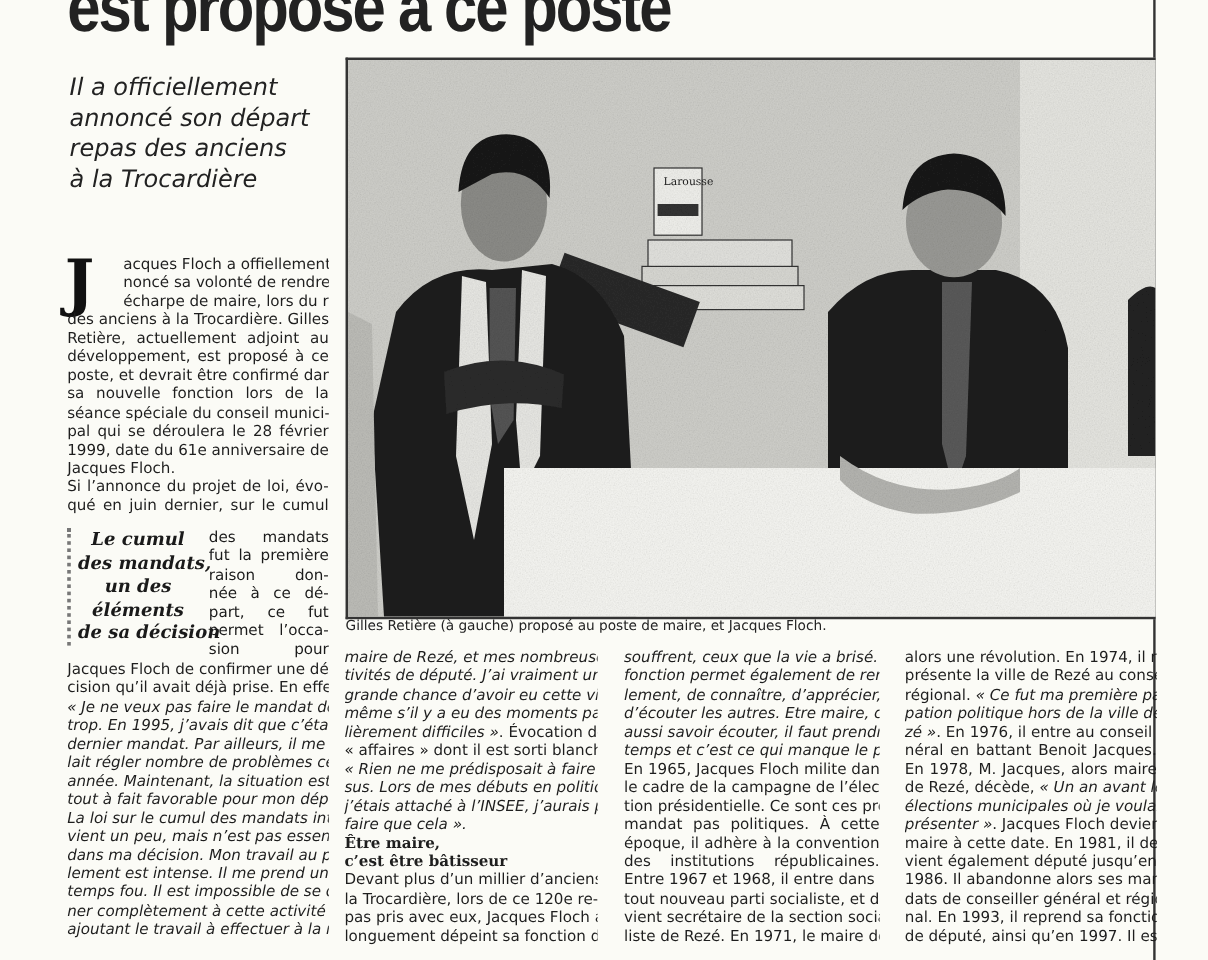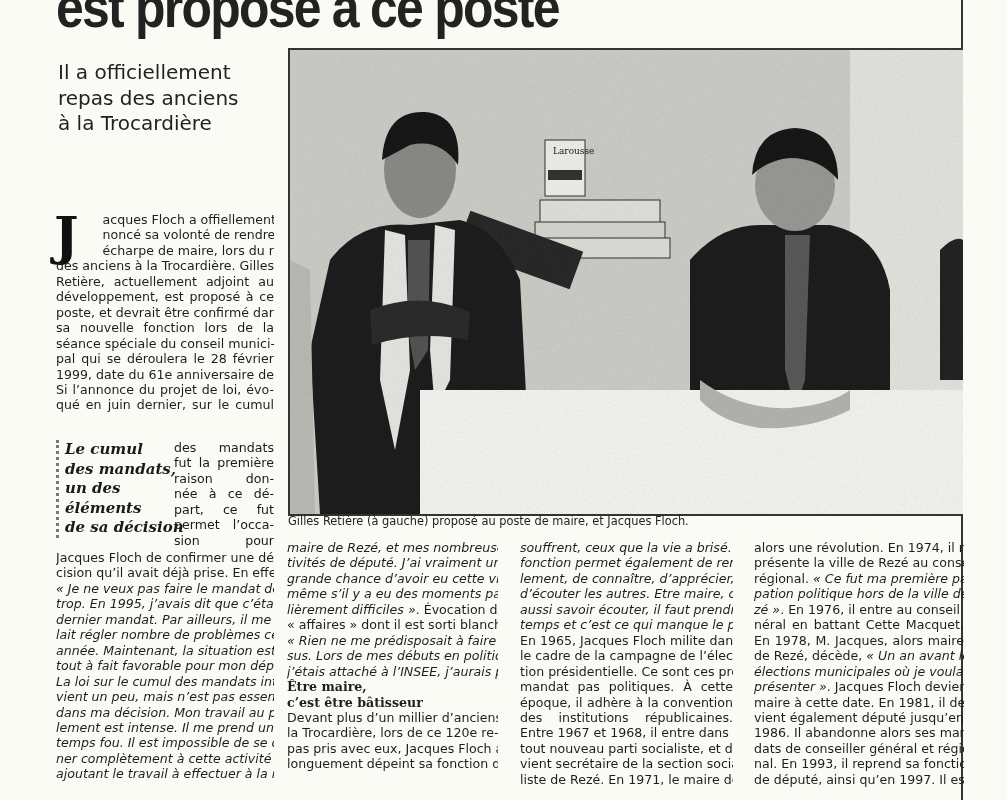--- a/index.html
+++ b/index.html
@@ -14,21 +14,21 @@
     font-family: "Liberation Sans", sans-serif; font-weight: bold;
     font-size: 58px; letter-spacing: -2px; color: #222;
     transform: scaleX(0.86); transform-origin: left top;
     white-space: nowrap; line-height: 1;
   }
   .right-rule {
     position: absolute; left: 961px; top: 0; width: 2px; height: 800px; background: #333;
   }
   .subhead {
     position: absolute; left: 58px; top: 60px; width: 230px;
-    font-size: 20px; line-height: 25.5px; color: #222;
+    font-size: 20px; line-height: 25.5px; color: #222; font-style: italic;
   }
   .subhead div { white-space: nowrap; }
 
   .col { position: absolute; font-size: 12.6px; line-height: 15.45px; color: #1e1e1e; text-align: justify; }
   .col .ln { display: block; white-space: nowrap; text-align-last: justify; overflow: hidden; }
   .col .ln.last { text-align-last: left; }
   .col .it { font-style: italic; }
   .col .b { font-weight: bold; font-family: "DejaVu Serif", serif; }
 
   .c1 { left: 56px; top: 212px; width: 218px; }
@@ -36,21 +36,21 @@
     float: left; font-family: "DejaVu Serif", serif; font-weight: bold;
     font-size: 52px; line-height: 44px; margin: 2px 4px 0 -2px; color: #111;
   }
   .c1 .indent { padding-left: 20px; }
 
   .pullquote-wrap { position: absolute; left: 56px; top: 440px; width: 218px; height: 100px; }
   .pullquote {
     position: absolute; left: 0; top: 0; width: 100px; height: 98px;
     border-left: 3px dotted #777; padding-left: 6px;
     font-family: "DejaVu Serif", serif; font-style: italic; font-weight: bold;
-    font-size: 15px; line-height: 19.5px; color: #1a1a1a;
+    font-size: 15px; line-height: 19.5px; color: #1a1a1a; text-align: center;
   }
   .pullquote div { white-space: nowrap; }
   .pq-text { position: absolute; left: 118px; top: 0; width: 100px; font-size: 12.6px; line-height: 15.45px; }
   .pq-text .ln { display: block; white-space: nowrap; text-align: justify; text-align-last: justify; }
 
   .c1b { left: 56px; top: 550px; width: 218px; }
 
   .photo-frame {
     position: absolute; left: 288px; top: 48px; width: 673px; height: 464px;
     border-top: 2px solid #333; border-left: 2px solid #333; border-bottom: 2px solid #333;
@@ -69,38 +69,40 @@
   .c4 .ln { text-overflow: clip; }
 </style>
 </head>
 <body>
 
 <div class="headline">est proposé à ce poste</div>
 <div class="right-rule"></div>
 
 <div class="subhead">
   <div>Il a officiellement</div>
+  <div>annoncé son départ</div>
   <div>repas des anciens</div>
   <div>à la Trocardière</div>
 </div>
 
 <div class="col c1">
   <span class="dropcap">J</span>
   <div id="c1-lines">
       <span class="ln indent ">acques Floch a offiellement an-</span>
       <span class="ln indent ">noncé sa volonté de rendre son</span>
       <span class="ln indent ">écharpe de maire, lors du repas</span>
       <span class="ln ">des anciens à la Trocardière. Gilles</span>
       <span class="ln ">Retière, actuellement adjoint au</span>
       <span class="ln ">développement, est proposé à ce</span>
       <span class="ln ">poste, et devrait être confirmé dans</span>
       <span class="ln ">sa nouvelle fonction lors de la</span>
       <span class="ln ">séance spéciale du conseil munici-</span>
       <span class="ln ">pal qui se déroulera le 28 février</span>
       <span class="ln ">1999, date du 61e anniversaire de</span>
+      <span class="ln last">Jacques Floch.</span>
       <span class="ln ">Si l’annonce du projet de loi, évo-</span>
       <span class="ln ">qué en juin dernier, sur le cumul</span>
     </div>
 </div>
 
 <div class="pullquote-wrap">
   <div class="pullquote">
     <div>Le cumul</div>
     <div>des mandats,</div>
     <div>un des</div>
@@ -188,20 +190,21 @@
 <div class="col c2" id="c2">
     <span class="ln it">maire de Rezé, et mes nombreuses ac-</span>
     <span class="ln it">tivités de député. J’ai vraiment une</span>
     <span class="ln it">grande chance d’avoir eu cette vie là,</span>
     <span class="ln it">même s’il y a eu des moments particu-</span>
     <span class="ln "><span class="it">lièrement difficiles »</span><span>. Évocation des</span></span>
     <span class="ln ">« affaires » dont il est sorti blanchi</span>
     <span class="ln it">« Rien ne me prédisposait à faire ce cur-</span>
     <span class="ln it">sus. Lors de mes débuts en politique,</span>
     <span class="ln it">j’étais attaché à l’INSEE, j’aurais pu ne</span>
+    <span class="ln it last">faire que cela ».</span>
     <span class="ln b last">Être maire,</span>
     <span class="ln b last">c’est être bâtisseur</span>
     <span class="ln ">Devant plus d’un millier d’anciens à</span>
     <span class="ln ">la Trocardière, lors de ce 120e re-</span>
     <span class="ln ">pas pris avec eux, Jacques Floch a</span>
     <span class="ln ">longuement dépeint sa fonction de</span>
   </div>
 <div class="col c3" id="c3">
     <span class="ln it">souffrent, ceux que la vie a brisé. Cette</span>
     <span class="ln it">fonction permet également de ren-</span>
@@ -219,21 +222,21 @@
     <span class="ln ">tout nouveau parti socialiste, et de-</span>
     <span class="ln ">vient secrétaire de la section socia-</span>
     <span class="ln ">liste de Rezé. En 1971, le maire de</span>
   </div>
 <div class="col c4" id="c4">
     <span class="ln ">alors une révolution. En 1974, il re-</span>
     <span class="ln ">présente la ville de Rezé au conseil</span>
     <span class="ln "><span>régional. </span><span class="it">« Ce fut ma première partici-</span></span>
     <span class="ln it">pation politique hors de la ville de Re-</span>
     <span class="ln "><span class="it">zé »</span><span>. En 1976, il entre au conseil gé-</span></span>
-    <span class="ln ">néral en battant Cette Macquet.</span>
+    <span class="ln ">néral en battant Benoit Jacques.</span>
     <span class="ln ">En 1978, M. Jacques, alors maire</span>
     <span class="ln "><span>de Rezé, décède, </span><span class="it">« Un an avant les</span></span>
     <span class="ln it">élections municipales où je voulais me</span>
     <span class="ln "><span class="it">présenter »</span><span>. Jacques Floch devient</span></span>
     <span class="ln ">maire à cette date. En 1981, il de-</span>
     <span class="ln ">vient également député jusqu’en</span>
     <span class="ln ">1986. Il abandonne alors ses man-</span>
     <span class="ln ">dats de conseiller général et régio-</span>
     <span class="ln ">nal. En 1993, il reprend sa fonction</span>
     <span class="ln ">de député, ainsi qu’en 1997. Il est</span>

